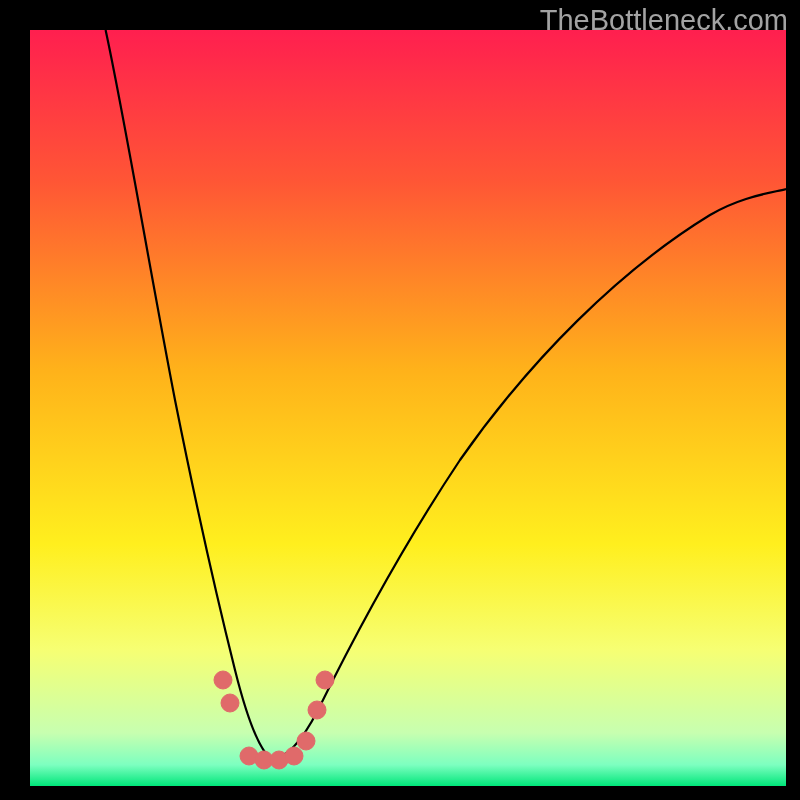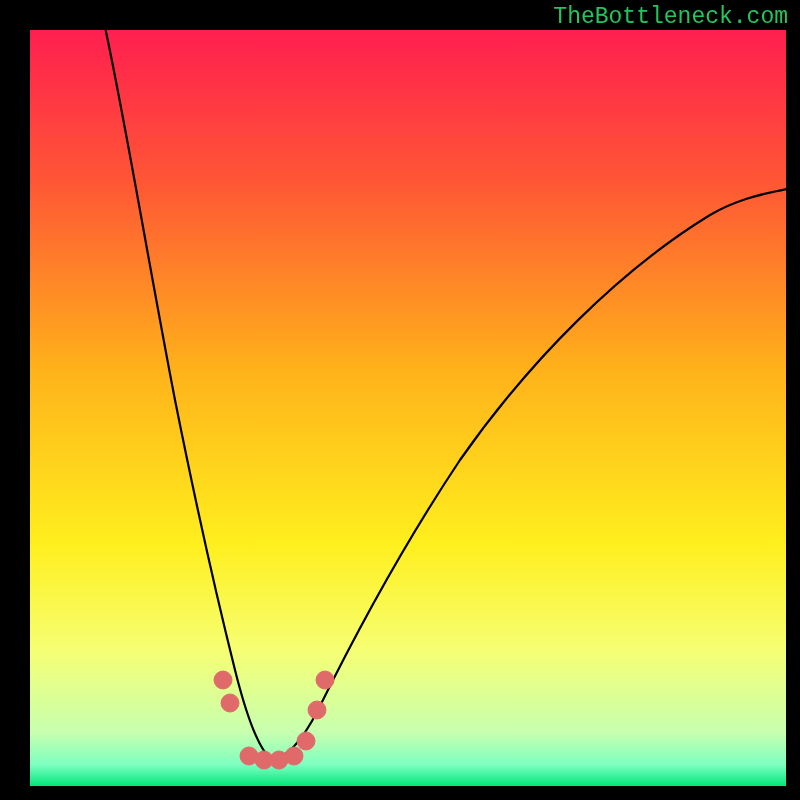--- a/index.html
+++ b/index.html
@@ -27,25 +27,24 @@
   }
   .plot-area svg {
     display: block;
     width: 756px;
     height: 756px;
   }
   .watermark {
     position: absolute;
     top: 4px;
     right: 12px;
-    color: #22c55e;
-    font-size: 23px;
+    color: #a3a3a3;
+    font-size: 29px;
     font-weight: 400;
     letter-spacing: 0px;
-    font-family: Liberation Mono, monospace;
   }
 </style>
 </head>
 <body>
 
 <div class="frame">
 
   <div class="plot-area">
     <svg viewBox="0 0 756 756">
       <defs>

